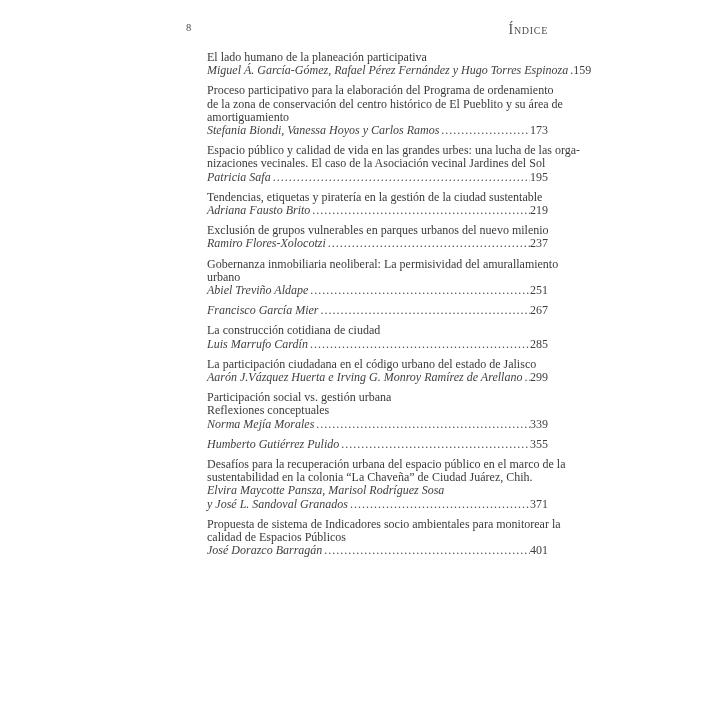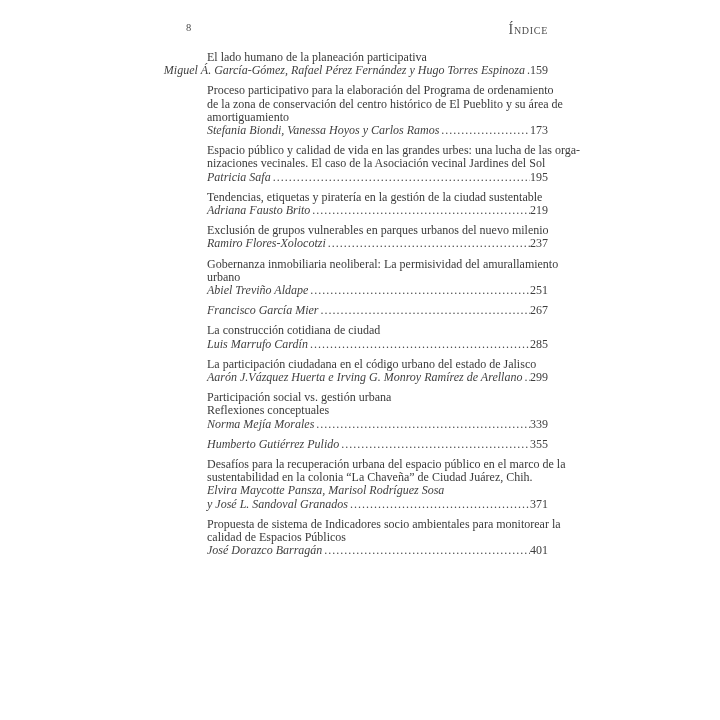--- a/index.html
+++ b/index.html
@@ -50,21 +50,20 @@
   .authors-pre {
     white-space: pre;
     font-style: italic;
     color: #414141;
   }
   .author-row {
     display: flex;
     align-items: baseline;
     font-style: italic;
     color: #414141;
-    justify-content: flex-end;
   }
   .authors {
     white-space: nowrap;
     flex: 0 0 auto;
   }
   .leader {
     flex: 1 1 auto;
     min-width: 0;
     overflow: hidden;
     white-space: nowrap;

